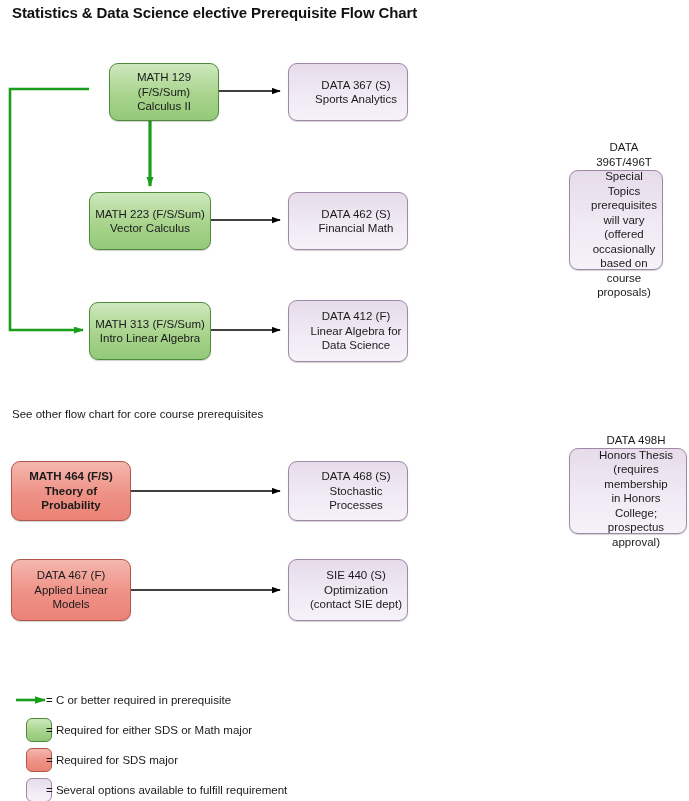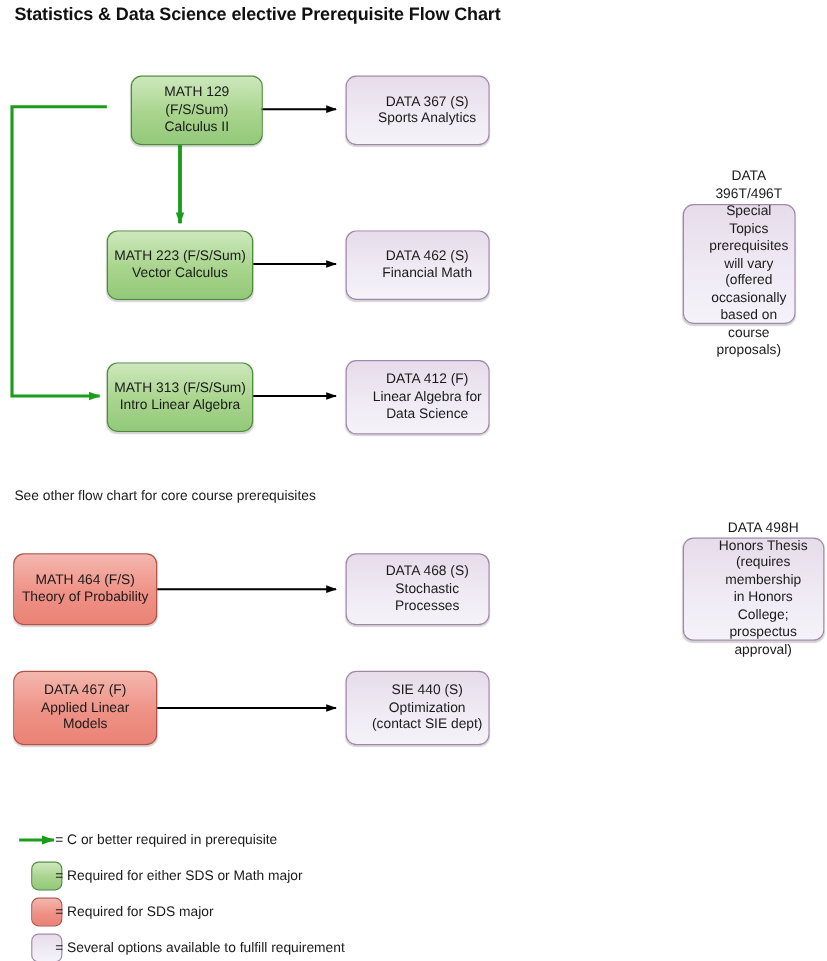--- a/index.html
+++ b/index.html
@@ -172,21 +172,21 @@
 
   <div class="node purple" style="left:569px;top:170px;width:94px;height:100px;">
       <span>DATA 396T/496T
 Special Topics
 prerequisites will vary
 (offered occasionally
 based on course
 proposals)</span>
     </div>
 
-  <div class="node red" style="left:11px;top:461px;width:120px;height:60px;">
+  <div class="node red" style="left:11px;top:461px;width:120px;height:60px;font-weight:bold;">
       <span>MATH 464 (F/S)
 Theory of Probability</span>
     </div>
   <div class="node purple" style="left:288px;top:461px;width:120px;height:60px;">
       <span>DATA 468 (S)
 Stochastic Processes</span>
     </div>
 
   <div class="node red" style="left:11px;top:559px;width:120px;height:62px;">
       <span>DATA 467 (F)

